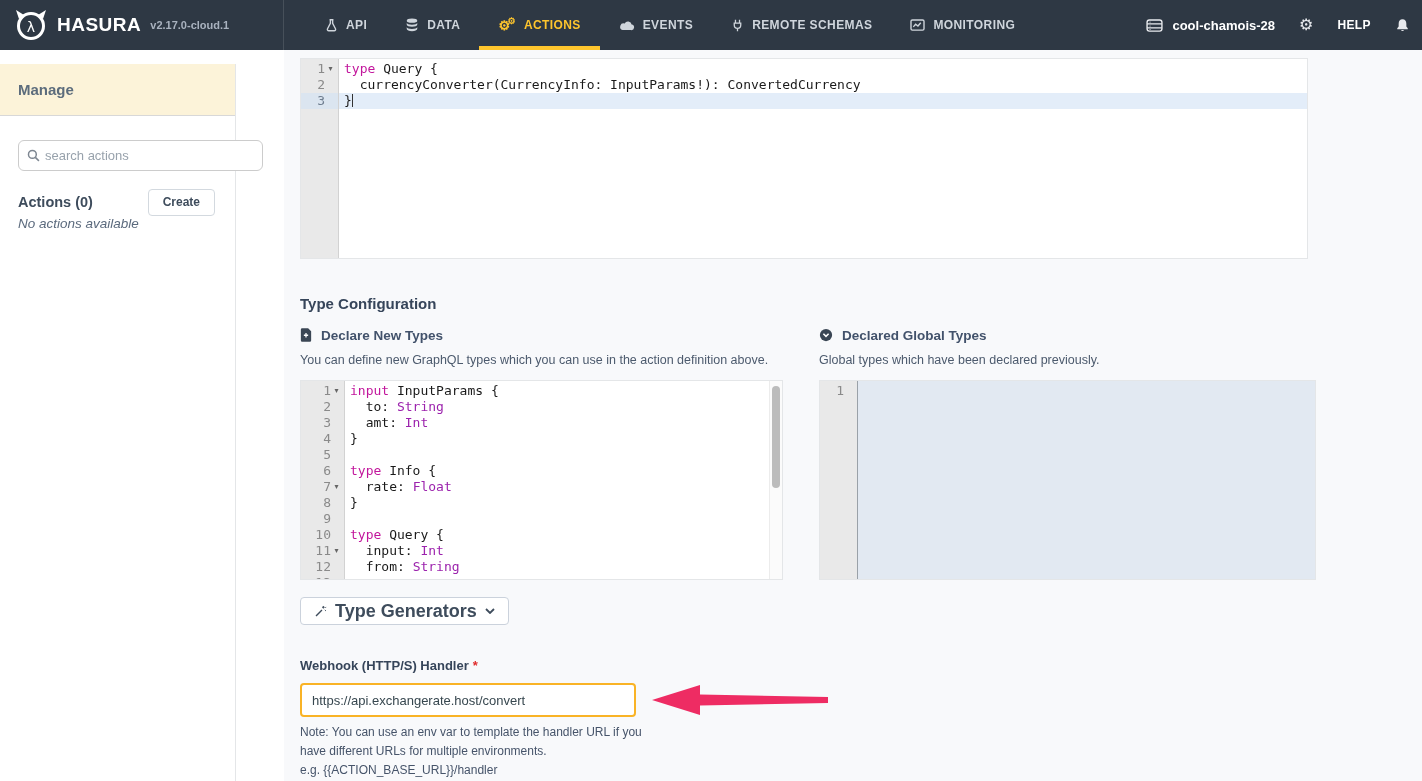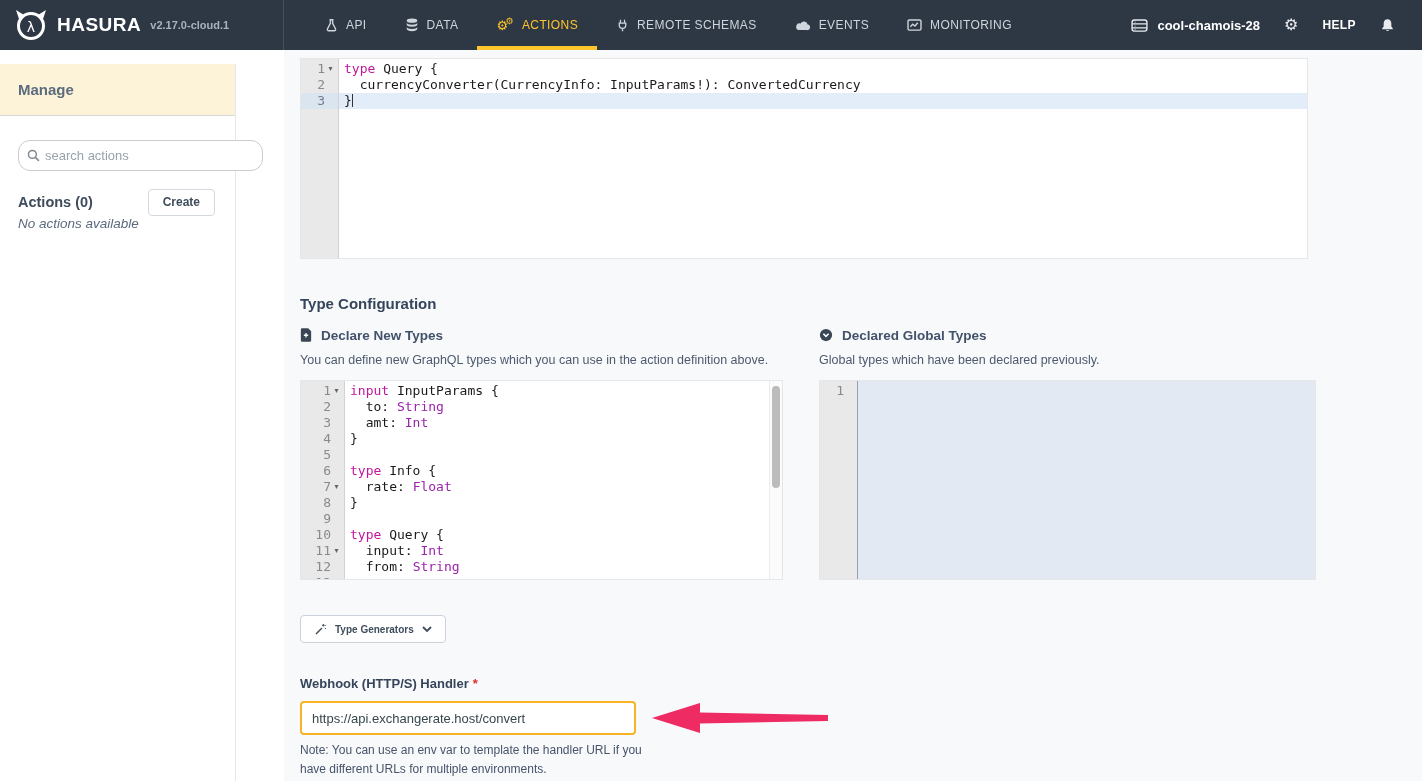--- a/index.html
+++ b/index.html
@@ -21,42 +21,42 @@
 
   
   .navbar{position:absolute;left:0;top:0;width:1422px;height:50px;
     background:var(--navbar-bg);display:flex;align-items:stretch;color:#d3d8de;}
   .brand{width:284px;display:flex;align-items:center;padding-left:14px;
     border-right:1px solid rgba(255,255,255,.12);cursor:pointer}
   .brand-name{color:#fff;font-weight:bold;font-size:19px;letter-spacing:.5px;margin-left:9px}
   .version{color:#a9b2bf;font-size:11px;margin-left:9px;font-weight:bold}
   .nav{display:flex;align-items:stretch;margin-left:22px}
   .nav-item{display:flex;align-items:center;gap:8px;padding:0 19px;cursor:pointer;
-    font-size:12px;font-weight:normal;letter-spacing:.4px;color:#cfd5dc;
+    font-size:12px;font-weight:bold;letter-spacing:.4px;color:#cfd5dc;
     border-bottom:4px solid transparent;border-top:4px solid transparent;}
   .nav-item svg{flex:0 0 auto}
   .nav-item.active{color:var(--accent);border-bottom-color:var(--accent);}
   .icon-gears{font-size:13px;line-height:1;position:relative;top:-1px}
   .icon-gears .g2{font-size:9px;margin-left:-3px;vertical-align:6px}
-  .nav-right{margin-left:auto;display:flex;align-items:center;gap:24px;padding-right:27px}
+  .nav-right{margin-left:auto;display:flex;align-items:center;gap:24px;padding-right:12px}
   .proj{display:flex;align-items:center;gap:9px;color:#fff;font-weight:bold;font-size:13px;cursor:pointer}
   .nav-gear{color:#e8eaee;font-size:16px;line-height:1;cursor:pointer}
   .help{color:#fff;font-weight:bold;font-size:12px;letter-spacing:.4px;cursor:pointer}
   .bell{cursor:pointer;display:flex;align-items:center}
 
   
   .sidebar{position:absolute;left:0;top:64px;width:236px;height:731px;background:#fff;
     border-right:1px solid #e4e6e8;}
   .manage-row{height:52px;background:var(--manage-bg);display:flex;align-items:center;
     padding-left:18px;border-bottom:1px solid #d8d8d8;cursor:pointer}
   .manage-row span{color:#5c6c7c;font-weight:bold;font-size:15px}
   .sidebar-body{padding:24px 20px 10px 18px}
   .search-box{position:relative;width:245px;height:31px}
   .search-box svg{position:absolute;left:9px;top:9px}
-  .search-box input{width:100%;height:100%;border:1px solid #cccccc;border-radius:12px;
+  .search-box input{width:100%;height:100%;border:1px solid #cccccc;border-radius:6px;
     padding:0 8px 0 26px;font-size:13px;color:#3c4a5b;outline:none;font-family:inherit}
   .search-box input::placeholder{color:#98a2ac}
   .actions-row{display:flex;align-items:center;justify-content:space-between;margin-top:17px;height:28px}
   .actions-count{font-weight:bold;font-size:14.5px;color:#3e4c5c}
   .create-btn{background:#fff;border:1px solid #d3d9df;border-radius:4px;height:27px;padding:0 14px;
     font-size:12px;font-weight:bold;color:#3e4c5c;cursor:pointer;font-family:inherit}
   .empty{font-style:italic;font-size:13.5px;color:#5b6a7d}
   .custom-types{height:59px;background:#ededed;border-top:1px solid #dedede;border-bottom:1px solid #dedede;
     display:flex;align-items:center;padding-left:18px;cursor:pointer;margin-top:10px}
   .custom-types span{font-size:14.5px;color:#6e7a87}
@@ -89,23 +89,23 @@
     border-left:1px solid #ececec;cursor:pointer;z-index:2}
   .vthumb{position:absolute;top:5px;right:2px;width:8px;height:102px;background:#bcbcbc;border-radius:4px}
 
   h2.sec-title{margin:36px 0 0 0;font-size:15px;font-weight:bold;color:var(--ink)}
   .columns{display:flex;gap:36px;margin-top:14px;width:1008px}
   .col-left{width:483px;flex:0 0 483px}
   .col-right{width:497px;flex:0 0 497px}
   .col-head{display:flex;align-items:center;gap:9px;font-size:13.5px;font-weight:600;color:#42526b;height:18px}
   .col-desc{margin:9px 0 13px 0;font-size:12.5px;color:var(--ink-soft)}
 
-  .tg-btn{margin-top:35px;display:flex;align-items:center;gap:8px;height:28px;padding:0 13px;
+  .tg-btn{margin-top:17px;display:flex;align-items:center;gap:8px;height:28px;padding:0 13px;
     background:#fff;border:1px solid #cbd2dc;border-radius:4px;cursor:pointer;
-    font-size:10px;font-weight:bold;color:#3e4c5c;font-family:inherit}
+    font-size:18px;font-weight:bold;color:#3e4c5c;font-family:inherit}
 
   .webhook{margin-top:33px}
   .webhook h2{margin:0;font-size:13px;font-weight:bold;color:var(--ink)}
   .req{color:var(--req);margin-left:4px}
   .input-row{display:flex;align-items:center;gap:14px;margin-top:9px}
   .webhook-input{width:336px;height:34px;border:2px solid var(--input-border);border-radius:4px;
     padding:0 10px;font-size:13px;color:#37474f;outline:none;background:#fff;font-family:inherit}
   .note{margin:5px 0 0 0;width:390px;font-size:12px;line-height:19px;color:#46546a;white-space:pre-line}
 </style>
 </head>
@@ -135,30 +135,30 @@
           <path d="M2 5.4c0 1.3 2.7 2.3 6 2.3s6-1 6-2.3v2.4c0 1.3-2.7 2.3-6 2.3s-6-1-6-2.3z"></path>
           <path d="M2 10.2c0 1.3 2.7 2.3 6 2.3s6-1 6-2.3v2.4C14 13.9 11.3 15 8 15s-6-1.1-6-2.4z"></path>
         </svg>
       <span>DATA</span>
     </a>
     <a class="nav-item active">
       <span class="icon-gears">⚙<span class="g2">⚙</span></span>
       <span>ACTIONS</span>
     </a>
     <a class="nav-item">
+      <svg viewBox="0 0 18 12" width="16" height="11" fill="currentColor">
+          <path d="M14.2 4.9A4.1 4.1 0 0 0 6.4 3.8 3.6 3.6 0 0 0 4 11.2h9.4a3.1 3.1 0 0 0 .8-6.3z"></path>
+        </svg>
+      <span>EVENTS</span>
+    </a>
+    <a class="nav-item">
       <svg viewBox="0 0 16 16" width="13" height="13" fill="none" stroke="currentColor" stroke-width="1.6">
           <path d="M5.5 1v4M10.5 1v4M4 5h8v2.5a4 4 0 0 1-8 0zM8 11.5V15"></path>
         </svg>
       <span>REMOTE SCHEMAS</span>
-    </a>
-    <a class="nav-item">
-      <svg viewBox="0 0 18 12" width="16" height="11" fill="currentColor">
-          <path d="M14.2 4.9A4.1 4.1 0 0 0 6.4 3.8 3.6 3.6 0 0 0 4 11.2h9.4a3.1 3.1 0 0 0 .8-6.3z"></path>
-        </svg>
-      <span>EVENTS</span>
     </a>
     <a class="nav-item">
       <svg viewBox="0 0 16 14" width="15" height="13" fill="none" stroke="currentColor" stroke-width="1.5">
           <rect x="1" y="1" width="14" height="11" rx="1.5"></rect>
           <path d="M3.5 8.5 6 5.5l2.5 2 3-3.5"></path>
         </svg>
       <span>MONITORING</span>
     </a>
   </nav>
   <div class="nav-right">

